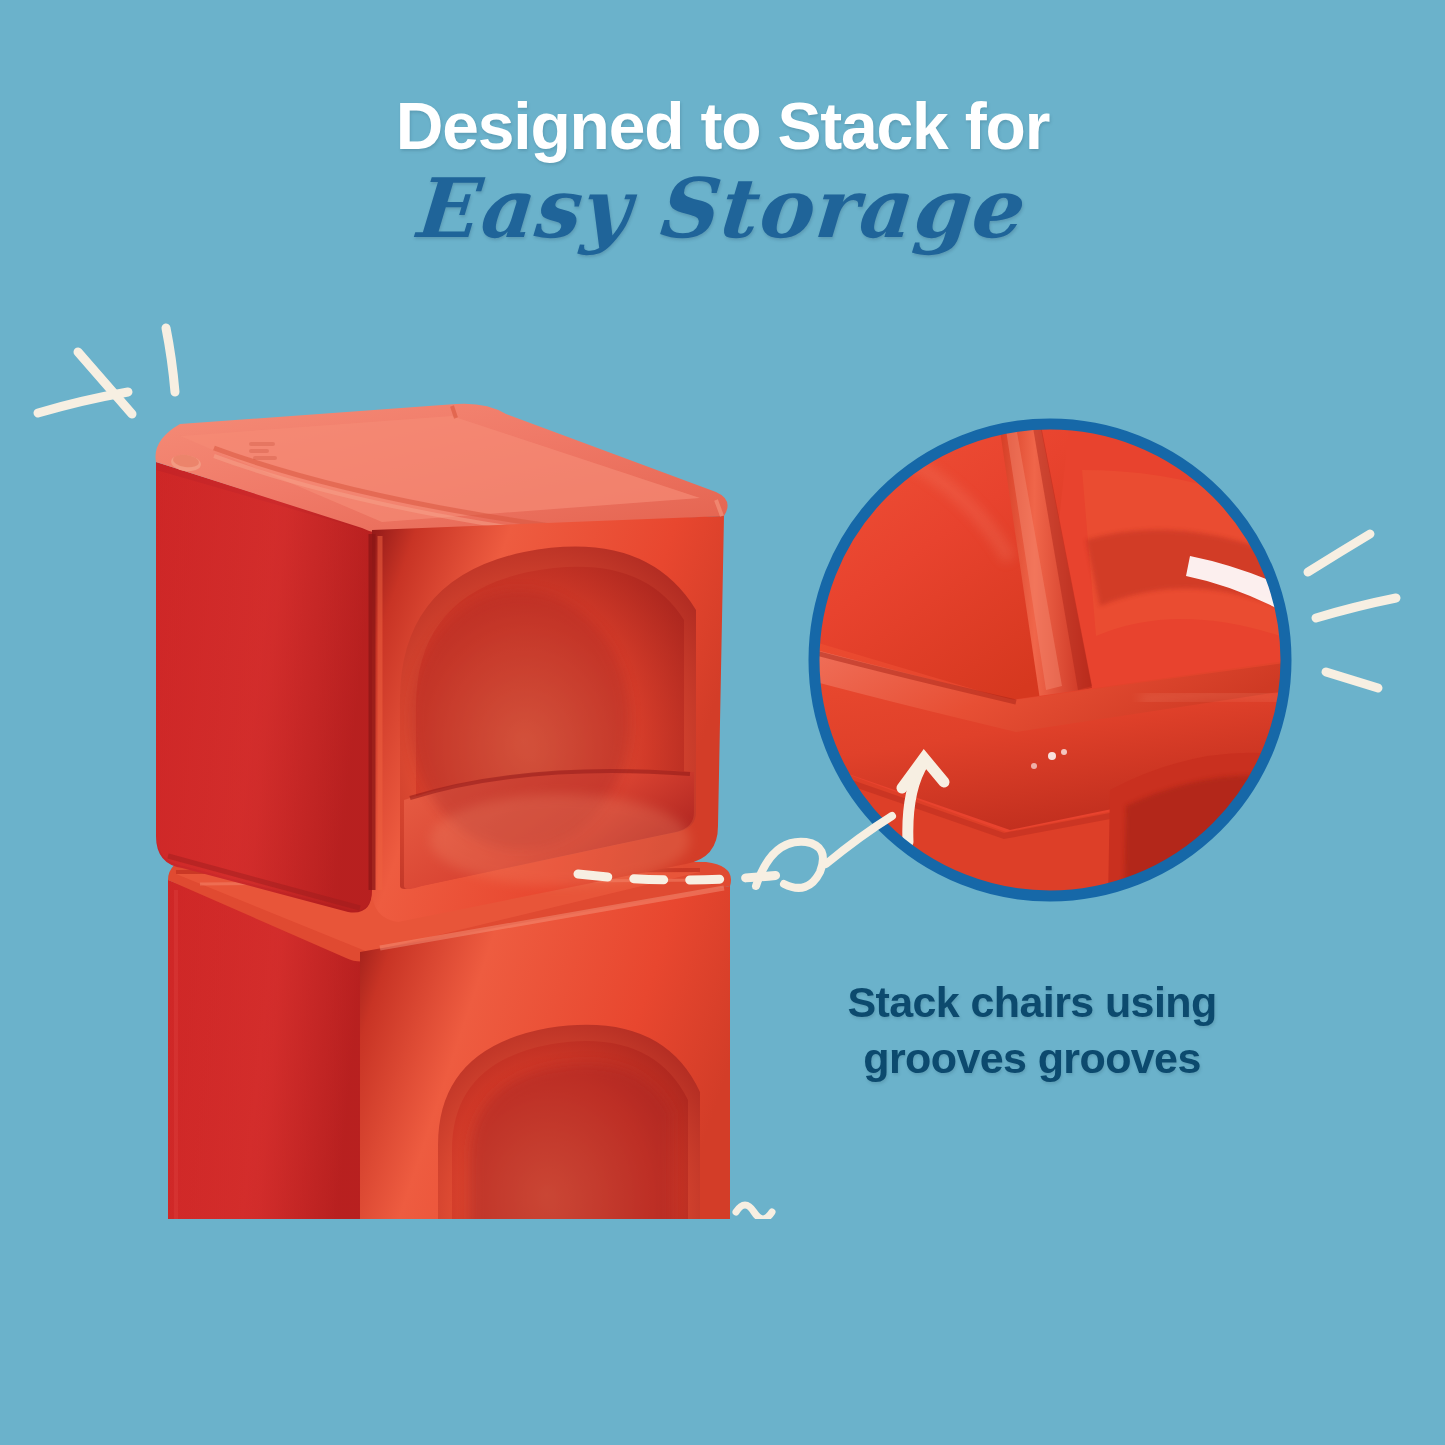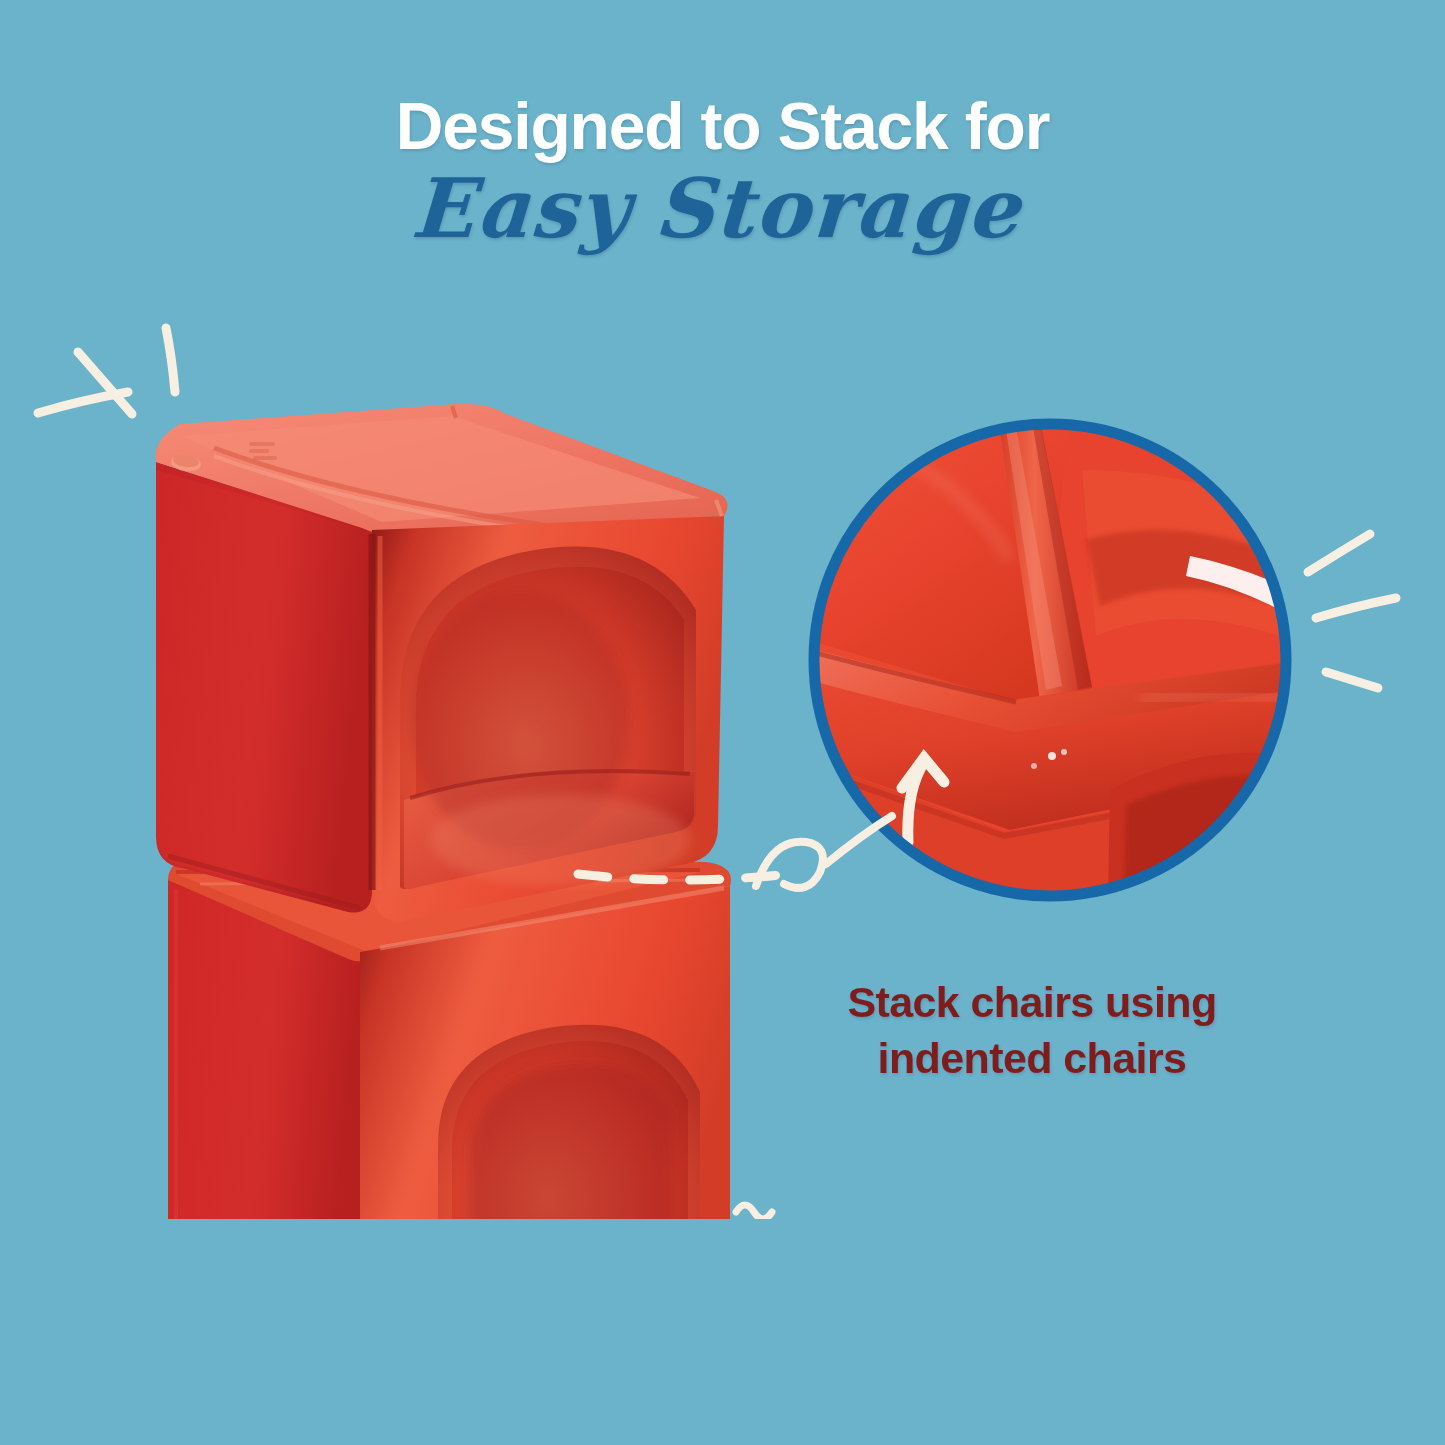--- a/index.html
+++ b/index.html
@@ -53,21 +53,21 @@
     left:782px; top:975px;
     width:500px;
     text-align:center;
     pointer-events:none;
   }
   .caption-line {
     font-family:"Liberation Sans", sans-serif;
     font-weight:700;
     font-size:43px;
     letter-spacing:-0.6px;
-    color:#7f1d1d;
+    color:#0c4a6e;
     line-height:1.30;
     text-shadow:1px 2px 3px rgba(40,80,100,0.20);
     white-space:nowrap;
   }
 
   
   #art { position:absolute; left:0; top:0; width:1445px; height:1445px; }
 </style>
 </head>
 <body>
@@ -301,16 +301,16 @@
     </g>
   </svg>
 
   <div class="headline-block">
     <div class="headline-main">Designed to Stack for</div>
     <div class="headline-script">Easy Storage</div>
   </div>
 
   <div class="caption-block">
     <div class="caption-line">Stack chairs using</div>
-    <div class="caption-line">indented chairs</div>
+    <div class="caption-line">grooves grooves</div>
   </div>
 
 </div>
 
 </body></html>

